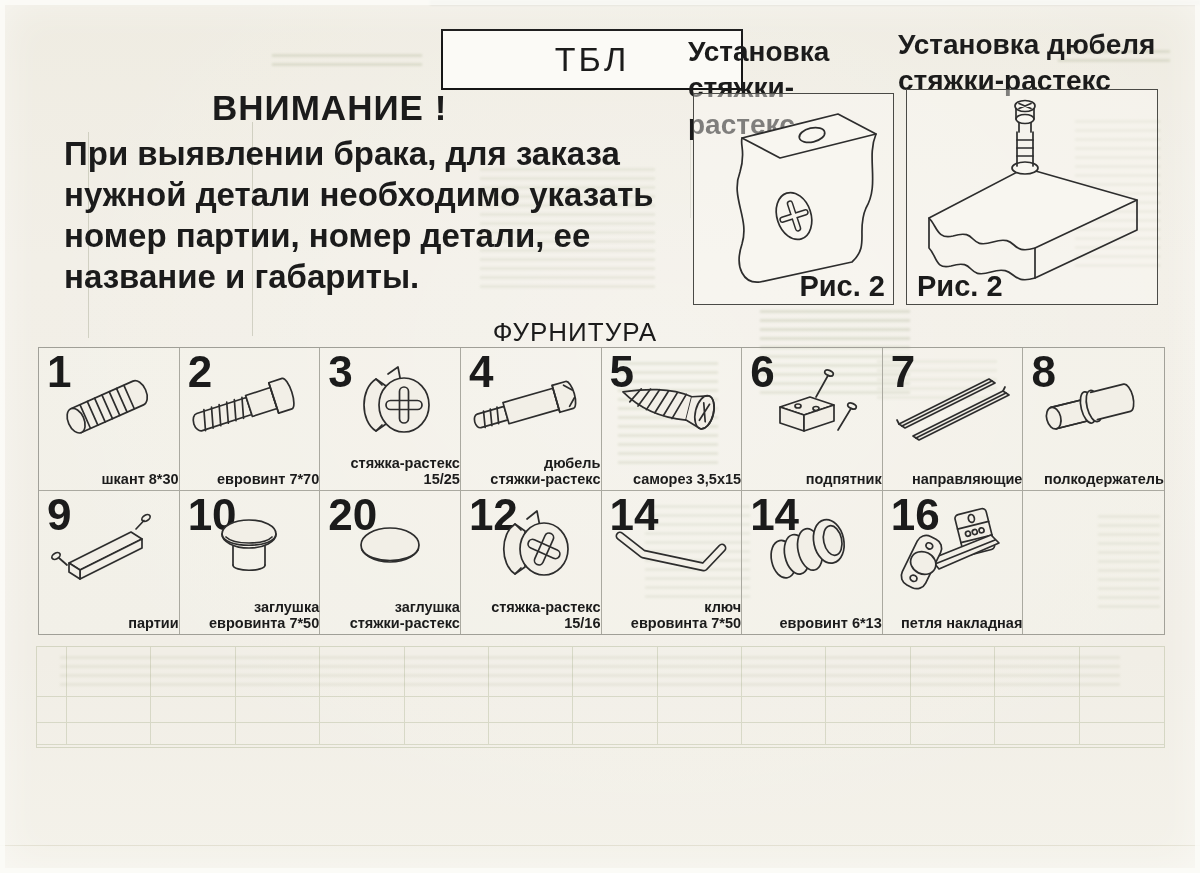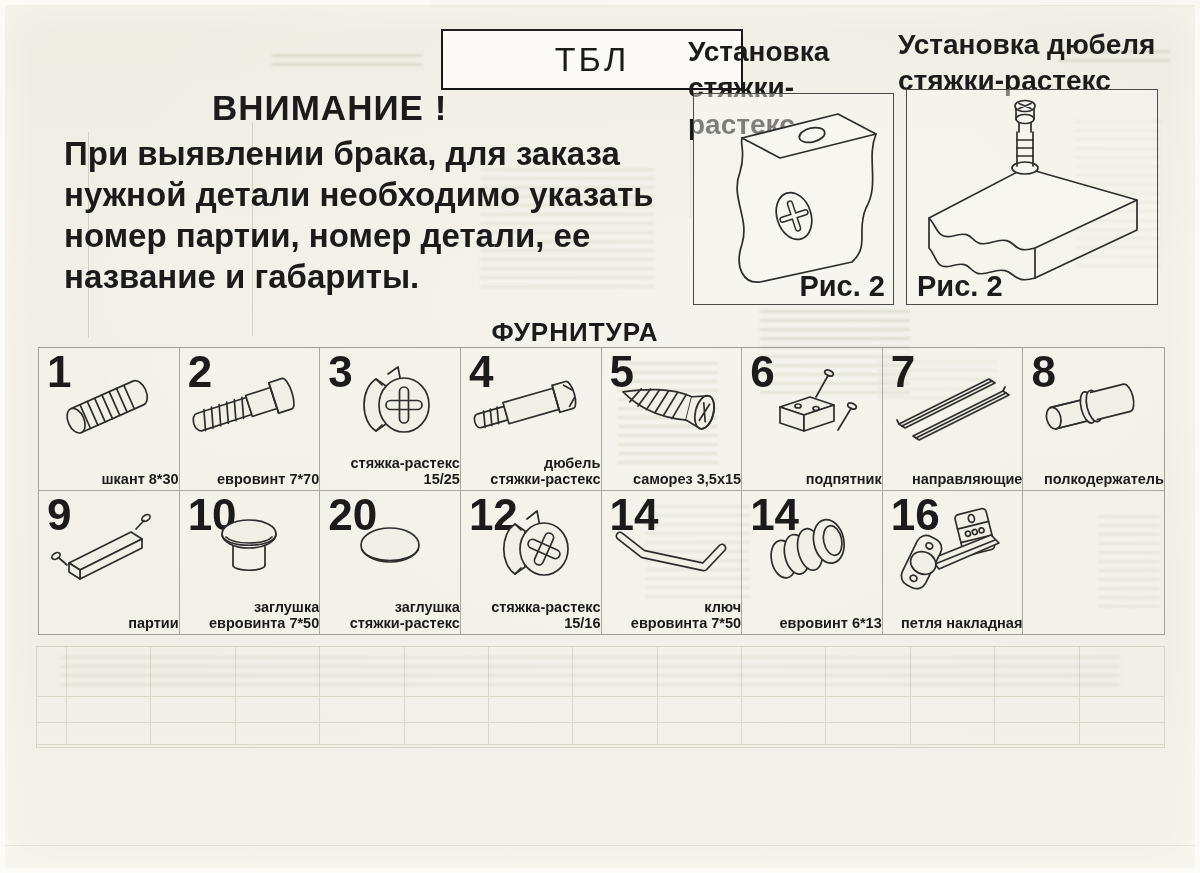--- a/index.html
+++ b/index.html
@@ -25,21 +25,21 @@
   .fig1-title{left:688px;top:34px;width:210px;}
   .fig2-title{left:898px;top:27px;width:268px;}
   .fig-box{border:1.5px solid #4a4a46;background:rgba(250,249,245,.45);}
   .fig1-box{left:693px;top:93px;width:199px;height:210px;}
   .fig2-box{left:906px;top:89px;width:250px;height:214px;}
   .fig-cap{position:absolute;bottom:1px;font-size:29px;font-weight:700;}
   .fig1-box .fig-cap{right:8px;}
   .fig2-box .fig-cap{left:10px;}
 
   .furn-title{left:0px;top:317px;width:1150px;text-align:center;
-    font-size:26px;font-weight:700;letter-spacing:1px;}
+    font-size:26px;font-weight:400;letter-spacing:1px;}
 
   .parts{left:38px;top:347px;width:1125px;height:286px;display:grid;
     grid-template-columns:repeat(8,1fr);grid-template-rows:1fr 1fr;
     border:1px solid #a09f97;background:rgba(248,246,240,.25);}
   .cell{position:relative;border-right:1px solid #aaa9a0;border-bottom:1px solid #aaa9a0;}
   .cell:nth-child(8n){border-right:none;}
   .cell:nth-child(n+9){border-bottom:none;}
   .pnum{position:absolute;top:0px;left:8px;font-size:44px;font-weight:700;line-height:1.1;}
   .part-art{position:absolute;left:50%;top:16px;transform:translateX(-50%);}
   .plabel{position:absolute;bottom:3px;left:0;width:100%;text-align:right;

